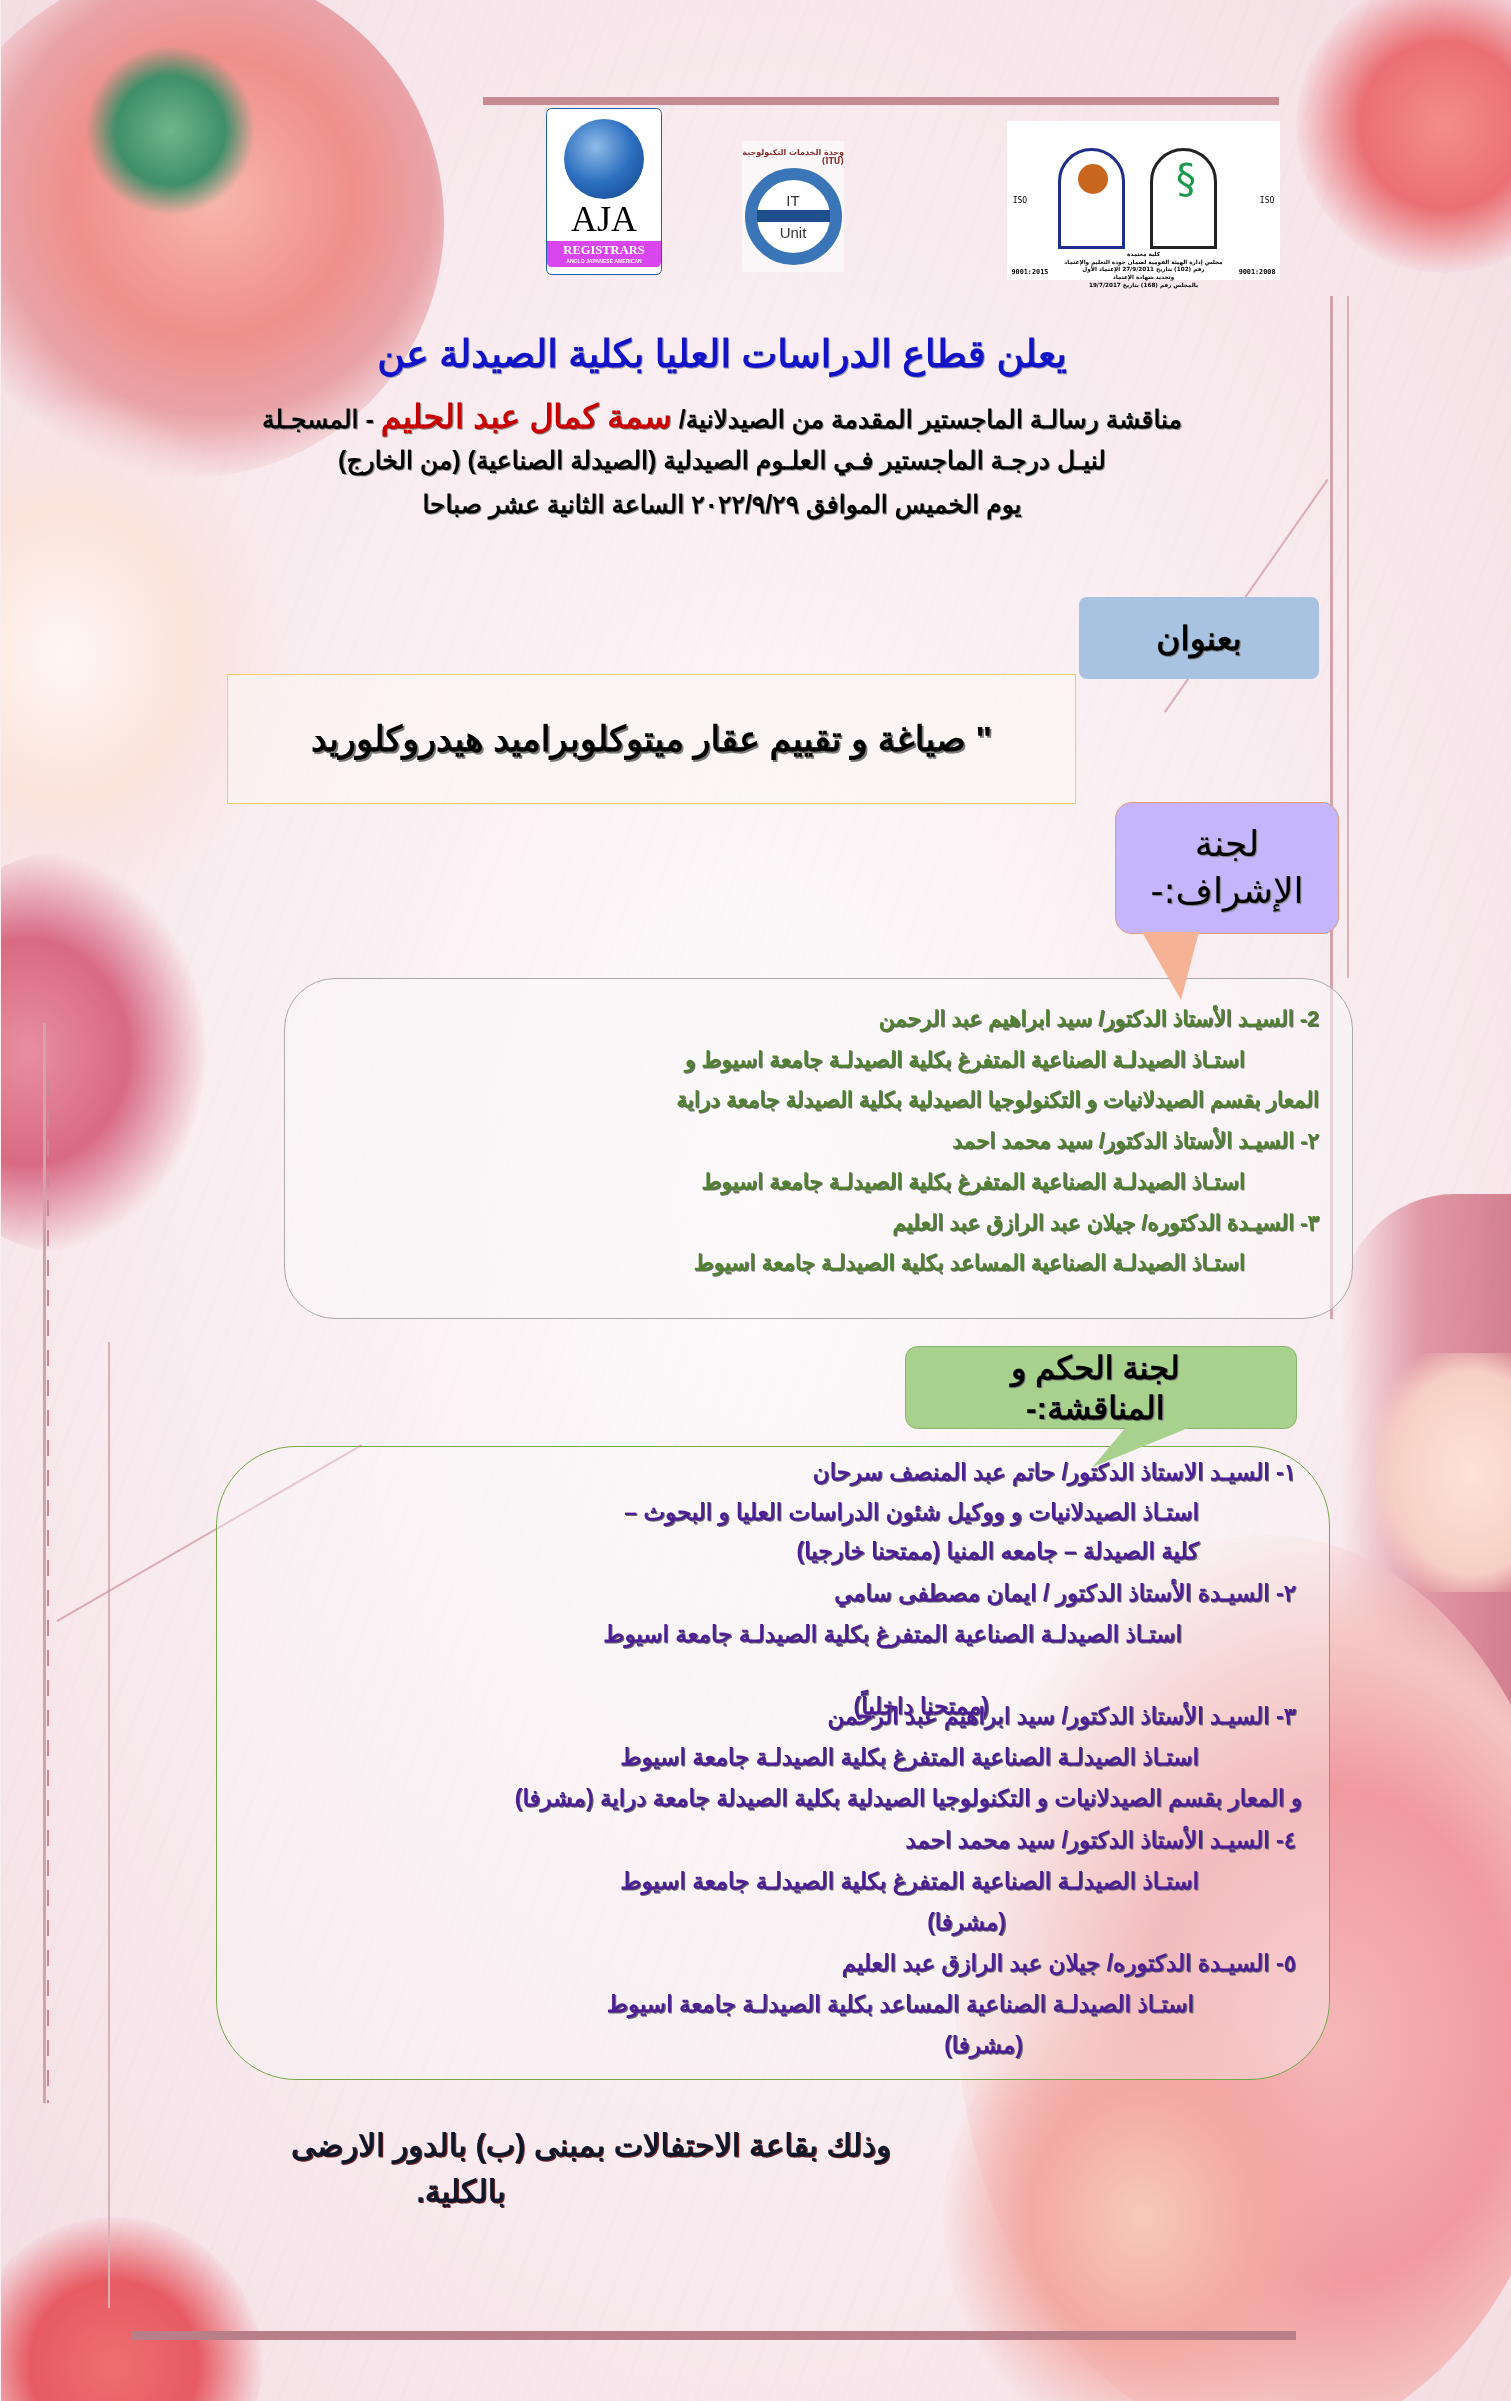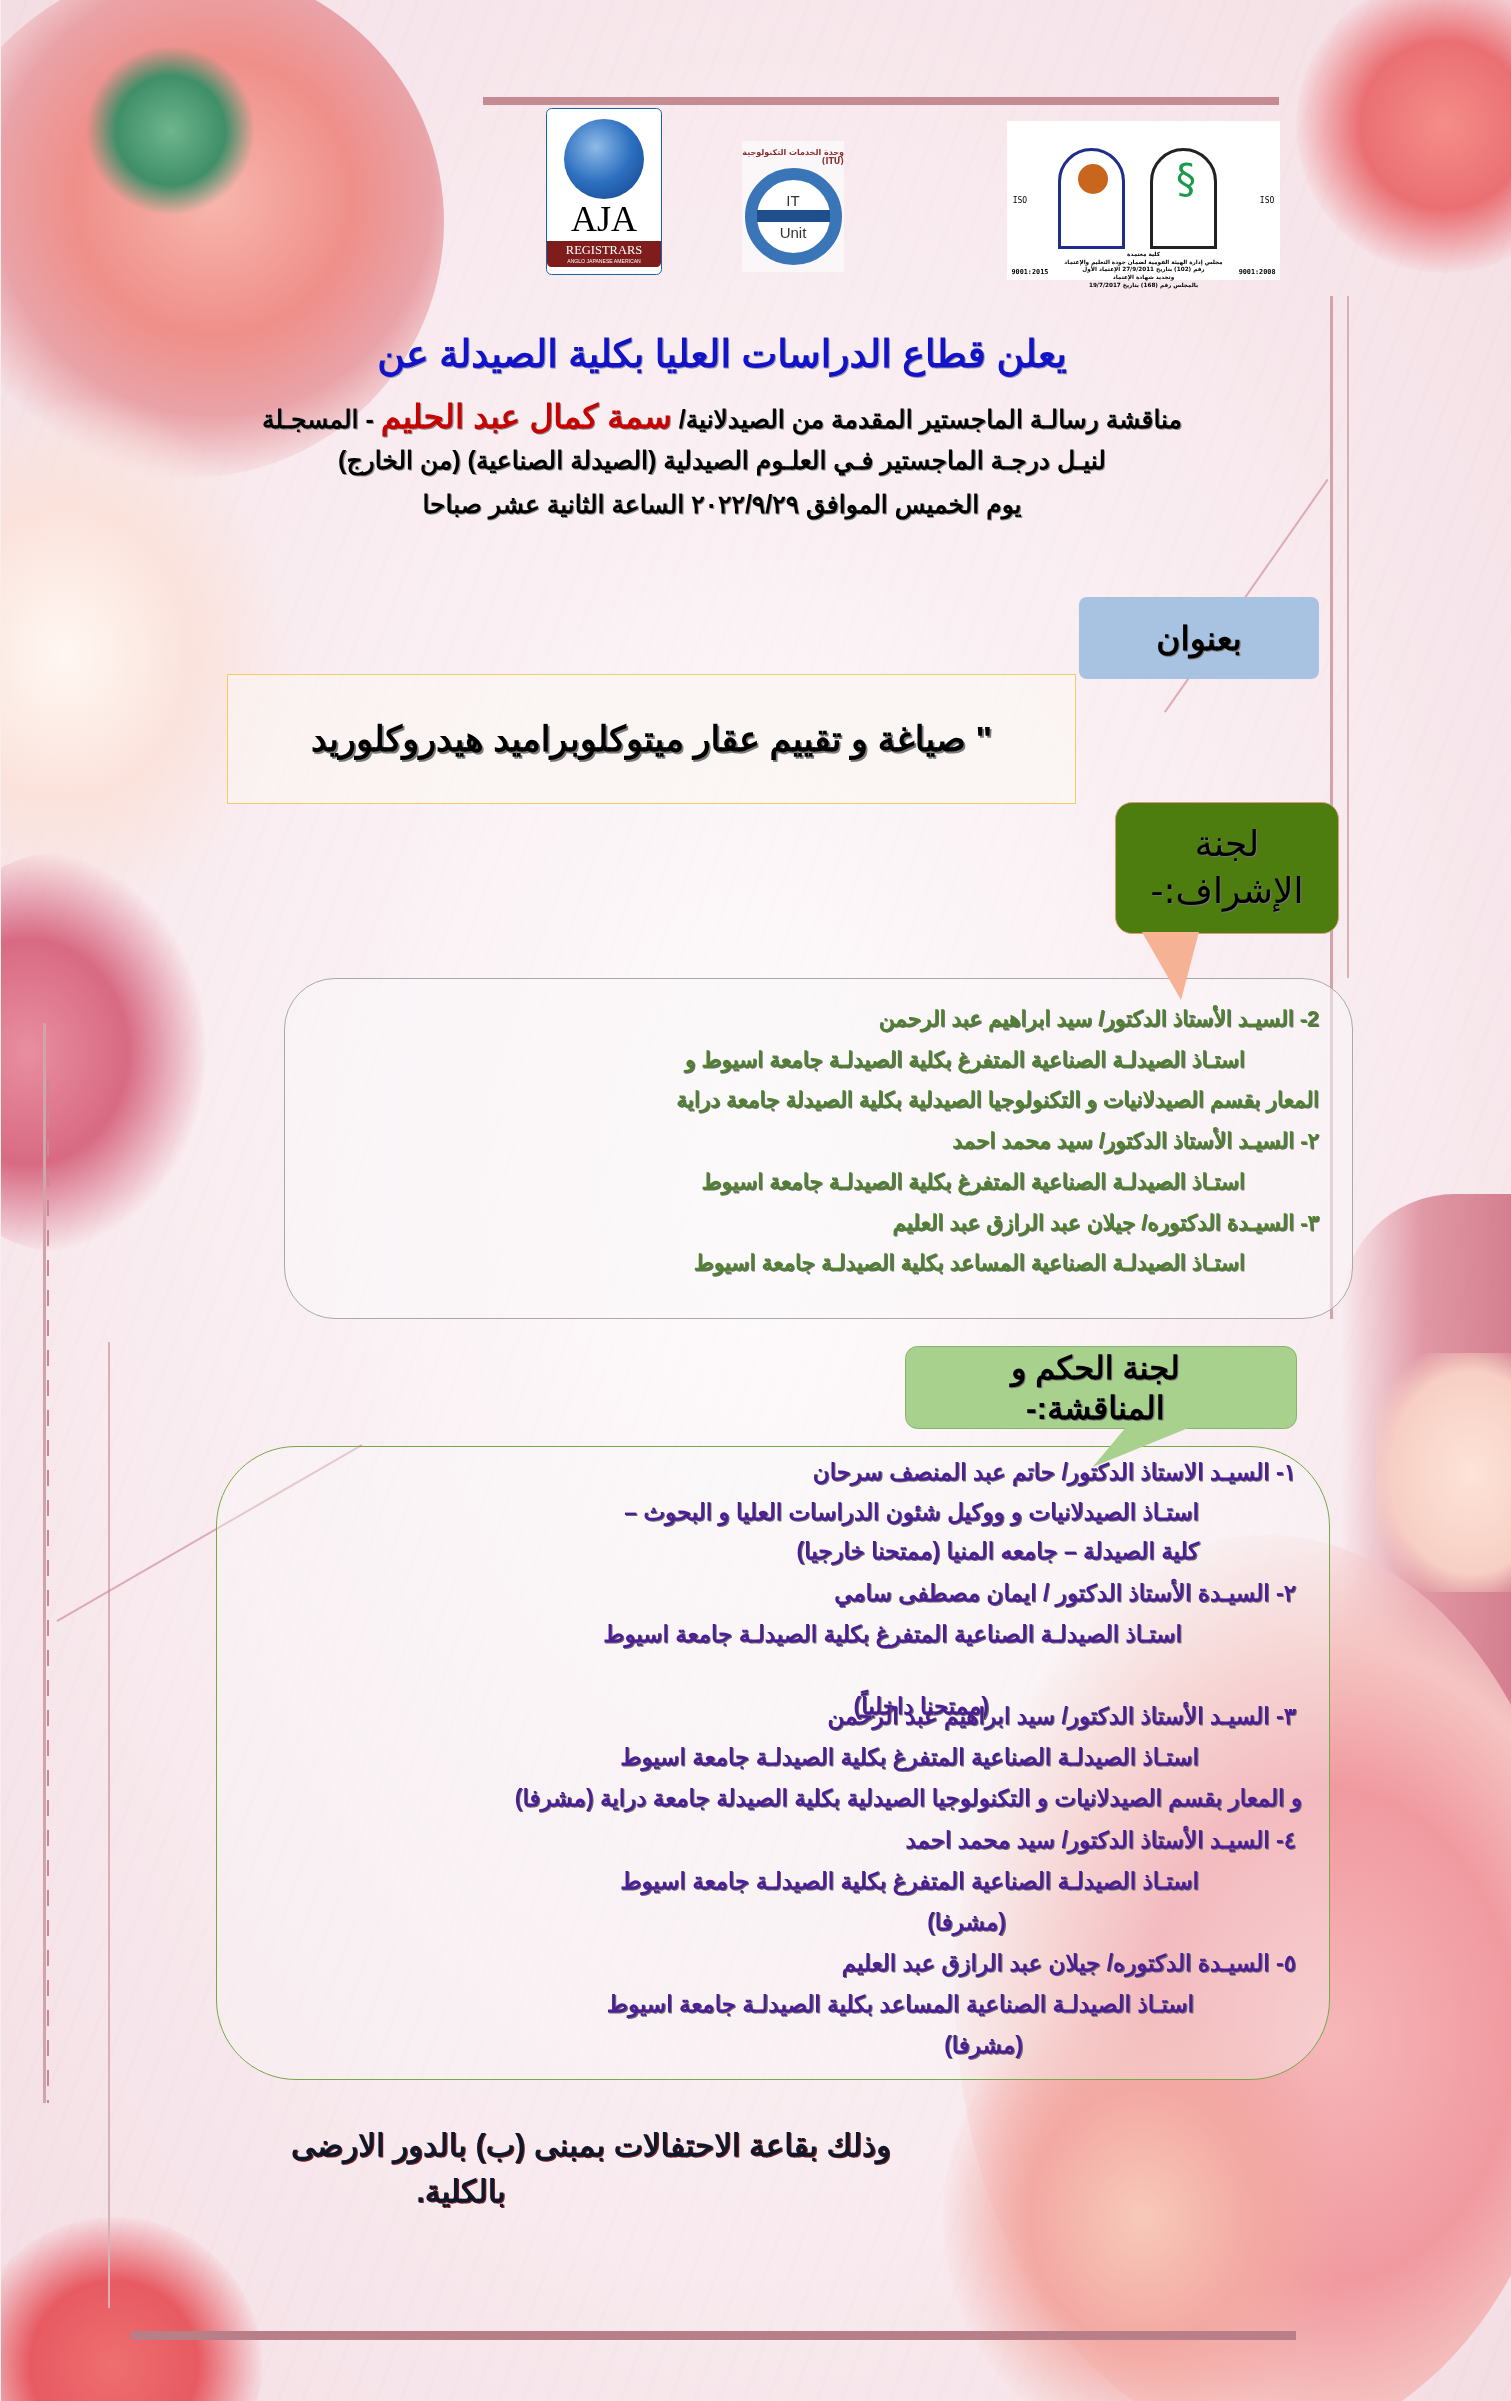--- a/index.html
+++ b/index.html
@@ -49,21 +49,21 @@
     .fr-dash { position: absolute; left: 47px; top: 1080px; width: 2.3px; height: 1023px;
       background: repeating-linear-gradient(180deg, #c98994 0 16px, transparent 16px 30px); }
     .diag { position: absolute; height: 2.3px; background: rgba(200,130,145,0.6); transform-origin: left center; }
 
     
     .logo { position: absolute; background: #fff; display: flex; flex-direction: column; align-items: center; justify-content: center; }
     .logo-aja { left: 546px; top: 108px; width: 114px; height: 165px; border: 1.7px solid #1b62a8; border-radius: 5.7px; background: #fff; }
     .aja-globe { width: 80px; height: 80px; border-radius: 50%;
       background: radial-gradient(circle at 40% 35%, #8fbbe8 0%, #2d70c0 50%, #113f86 100%); margin-top: 3.4px; }
     .aja-text { font-family: "Liberation Serif", serif; font-size: 36px; color: #000; line-height: 1; margin-top: 2.3px; }
-    .aja-band { width: 100%; background: #7f1d1d; color: #fff; text-align: center; margin-top: 3.4px; padding: 2.3px 0 3.4px; border-radius: 0 0 4.5px 4.5px; }
+    .aja-band { width: 100%; background: #d946ef; color: #fff; text-align: center; margin-top: 3.4px; padding: 2.3px 0 3.4px; border-radius: 0 0 4.5px 4.5px; font-weight: bold; }
     .aja-reg { font-family: "Liberation Serif", serif; font-size: 12.5px; display: block; }
     .aja-sub { font-family: "Liberation Sans", sans-serif; font-size: 5.1px; display: block; }
     .logo-it { left: 742px; top: 141px; width: 102px; height: 131px; background: #fbf7f8; }
     .it-ring { width: 97px; height: 97px; border-radius: 50%; border: 12.5px solid #3a76b7; box-sizing: border-box;
       display: flex; flex-direction: column; align-items: center; justify-content: center; background: #fff; }
     .it-t { font-size: 15px; color: #333; font-family: "Liberation Sans", sans-serif; line-height: 1; }
     .it-mid { width: 100%; height: 12.5px; background: #1f4e8c; margin: 2.3px 0; }
     .it-arc { font-size: 8px; color: #8a2f2f; font-weight: bold; margin-bottom: 1.1px; }
     .logo-asu { left: 1007px; top: 121px; width: 273px; height: 159px; background: #fff; }
     .asu-inner { position: relative; width: 100%; height: 100%; margin-top: 24px; }
@@ -92,21 +92,21 @@
       border-radius: 8px; display: flex; align-items: center; justify-content: center;
       font-family: "Liberation Sans", sans-serif; font-weight: bold; font-size: 33px; color: #000; text-shadow: 1.1px 1.1px 0 #777; }
     .thesis-box { position: absolute; left: 227px; top: 674px; width: 849px; height: 130px;
       border: 1.1px solid #f1cc67; background: rgba(252,248,242,0.55); box-sizing: border-box;
       display: flex; flex-direction: column; align-items: center; justify-content: center; }
     .thesis-line { font-family: "Liberation Sans", sans-serif; font-weight: bold; font-size: 35px; color: #000;
       text-shadow: 1.7px 1.7px 0 #7a7a7a; line-height: 1.25; text-align: center; }
 
     
     .bubble { position: absolute; box-sizing: border-box; font-family: "DejaVu Sans", sans-serif; }
-    .bubble-sup { left: 1115px; top: 802px; width: 224px; height: 132px; background: #4d7c0f; border: 1.1px solid #e39a78; border-radius: 17px;
+    .bubble-sup { left: 1115px; top: 802px; width: 224px; height: 132px; background: #c4b5fd; border: 1.1px solid #e39a78; border-radius: 17px;
       display: flex; flex-direction: column; align-items: center; justify-content: center; font-size: 36px; line-height: 1.3; color: #000; text-shadow: 1.1px 1.1px 1.1px #777; }
     .tail-sup { position: absolute; left: 1153px; top: 932px; width: 0; height: 0;
       border-left: 17px solid transparent; border-right: 40px solid transparent; border-top: 68px solid #f5b295; transform: skewX(18deg); }
     .bubble-jud { left: 905px; top: 1346px; width: 392px; height: 83px; background: #a8d18d; border: 1.1px solid #86b46c; border-radius: 12.5px;
       font-family: "Liberation Sans", sans-serif; font-weight: bold; font-size: 32px; color: #000; text-shadow: 1.1px 1.1px 0 #777;
       display: flex; flex-direction: column; align-items: center; padding-right: 11.4px; line-height: 1.25; justify-content: center; }
     .bubble-jud span { display: block; text-align: right; }
     .tail-jud { position: absolute; left: 1109px; top: 1428px; width: 0; height: 0;
       border-left: 0 solid transparent; border-right: 63px solid transparent; border-top: 39px solid #a8d18d; transform: skewX(-40deg); }
 

